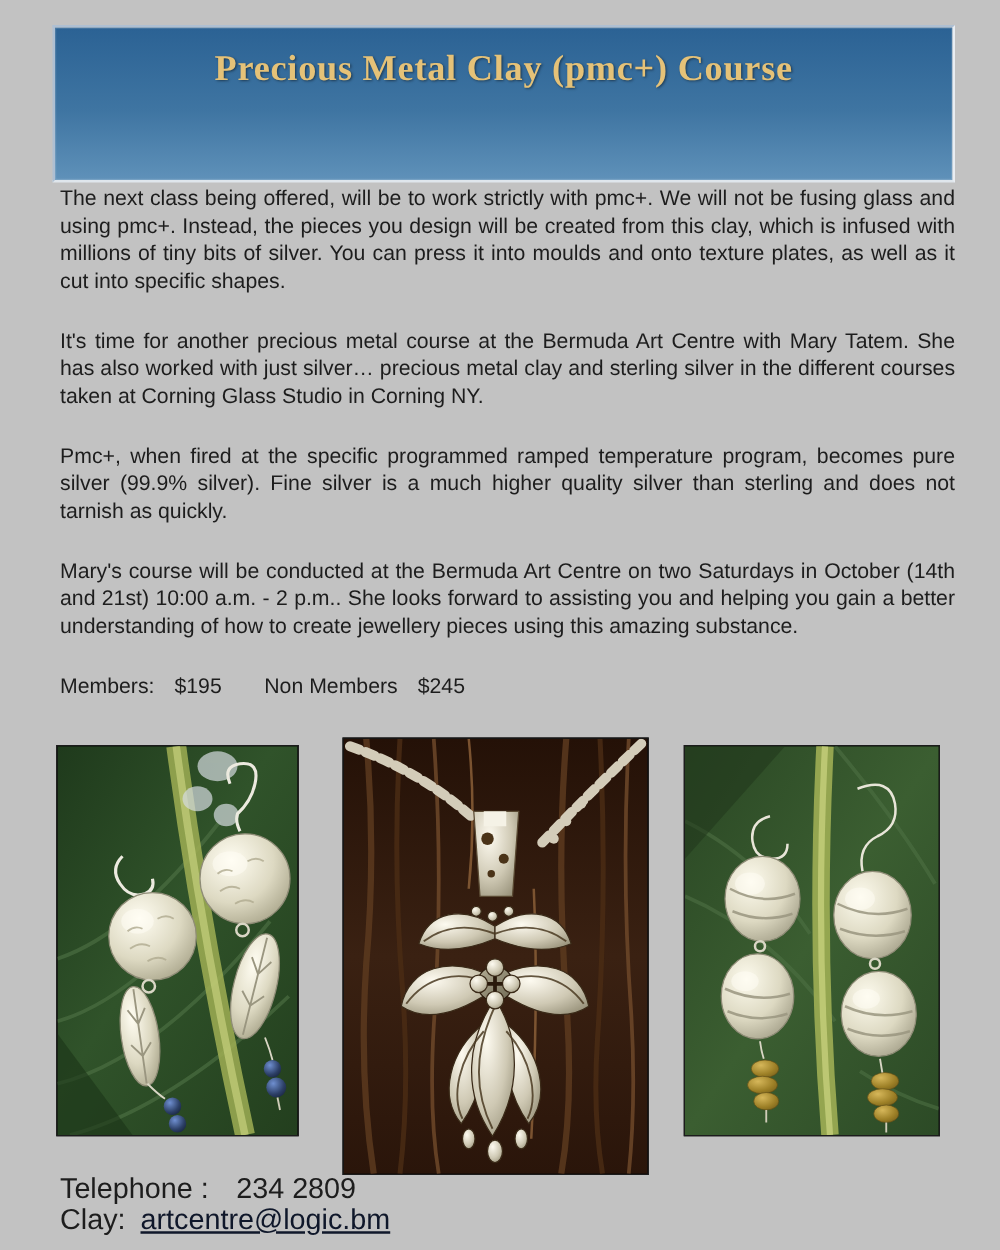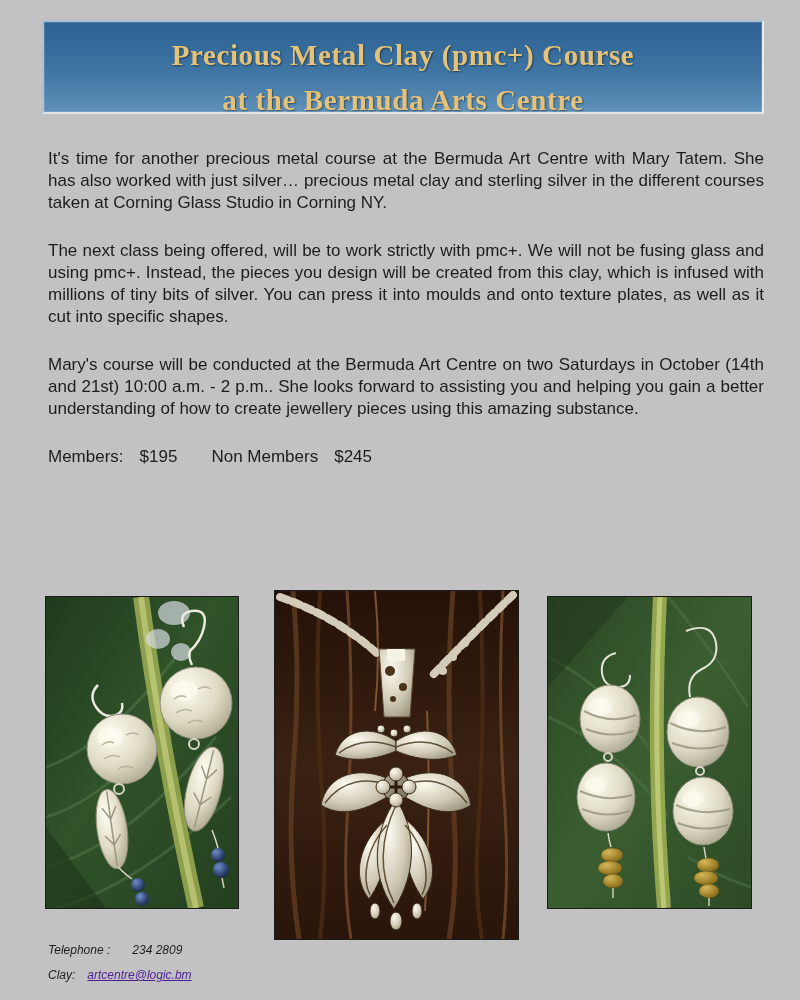--- a/index.html
+++ b/index.html
@@ -1,21 +1,21 @@
 <!DOCTYPE html>
 <html><head>
 <meta charset="utf-8">
 <style>
   html,body{margin:0;padding:0;}
   body{width:800px;height:1000px;overflow:hidden;}
   .flyer{position:relative;width:800px;height:1000px;background:#c2c2c2;
          font-family:"Liberation Sans",sans-serif;color:#1d1d1d;}
 
   
-  .header{position:absolute;left:42px;top:20px;width:722px;height:94px;
+  .header{position:absolute;left:42px;top:20px;width:722px;height:126px;
           box-sizing:border-box;text-align:center;
           border:2px solid #aebfd2;border-right-color:#e9edf2;border-bottom-color:#dfe6ec;
           box-shadow:inset 0 0 0 1px rgba(255,255,255,0.15);}
   .title-line{font-family:"Liberation Serif","DejaVu Serif",serif;font-weight:bold;
               font-size:29px;line-height:45px;letter-spacing:0.6px;
               text-shadow:1px 1px 2px rgba(0,0,0,0.45);}
   .header .pad{padding-top:11px;}
 
   
   .text-col{position:absolute;left:48px;top:148px;width:716px;}
@@ -25,39 +25,39 @@
   .pricing .sp30{margin-left:34px;}
 
   
   .photo{position:absolute;border:1px solid #1c1c1c;background:#000;}
   .photo svg{display:block;}
   .photo-left{left:45px;top:596px;}
   .photo-mid{left:274px;top:590px;}
   .photo-right{left:547px;top:596px;}
 
   
-  .contact{position:absolute;left:48px;top:938px;font-size:12px;line-height:25px;font-style:italic;}
+  .contact{position:absolute;left:48px;top:938px;font-size:23px;line-height:25px;}
   .tel-num{margin-left:22px;}
-  .email-link{margin-left:12px;text-decoration:underline;color:#4c1d95;cursor:pointer;}
+  .email-link{margin-left:12px;text-decoration:underline;color:#0f172a;cursor:pointer;}
 </style>
 </head>
 <body>
 
 <div class="flyer" style="background: rgb(194, 194, 194); color: rgb(29, 29, 29);">
 
   <div class="header" style="background: linear-gradient(rgb(43, 98, 148) 0%, rgb(63, 117, 162) 55%, rgb(95, 145, 185) 100%);">
     <div class="pad">
       <div class="title-line" style="color: rgb(229, 194, 120);">Precious Metal Clay (pmc+) Course</div>
-      <div class="title-line" style="color: rgb(229, 194, 120);">at the Bermuda Arts Centre</div>
     </div>
   </div>
 
   <div class="text-col">
+    <p>The next class being offered,  will be to work strictly with pmc+.  We will not be fusing glass and using pmc+.  Instead, the pieces you design will be created from this clay, which is infused with millions of tiny bits of silver.  You can press it into moulds and onto texture plates, as well as it cut into specific shapes.</p>
     <p>It's time for another precious metal course at the Bermuda Art Centre with Mary Tatem. She has also worked with just silver… precious metal clay and sterling silver in the different courses taken at Corning Glass Studio in Corning NY.</p>
-    <p>The next class being offered,  will be to work strictly with pmc+.  We will not be fusing glass and using pmc+.  Instead, the pieces you design will be created from this clay, which is infused with millions of tiny bits of silver.  You can press it into moulds and onto texture plates, as well as it cut into specific shapes.</p>
+    <p>Pmc+, when fired at the specific programmed ramped temperature program, becomes pure silver (99.9% silver). Fine silver is a much higher quality silver than sterling and does not tarnish as quickly.</p>
     <p>Mary's course will be conducted at the Bermuda Art Centre on two Saturdays in October (14th and 21st) 10:00 a.m. - 2 p.m..  She looks forward to assisting you and helping you gain a better understanding of how to create jewellery pieces using this amazing substance.</p>
     <p class="pricing">
       <span>Members:</span><span class="sp16">$195</span><span class="sp30">Non Members</span><span class="sp16">$245</span>
     </p>
   </div>
 
   <div class="photo photo-left" aria-label="Silver hammered-disc earrings with leaf dangles and dark blue beads on a green leaf">
     <svg width="192" height="311" viewBox="0 0 192 311">
       <defs>
         <linearGradient id="p1g" x1="0" y1="0" x2="1" y2="1">

